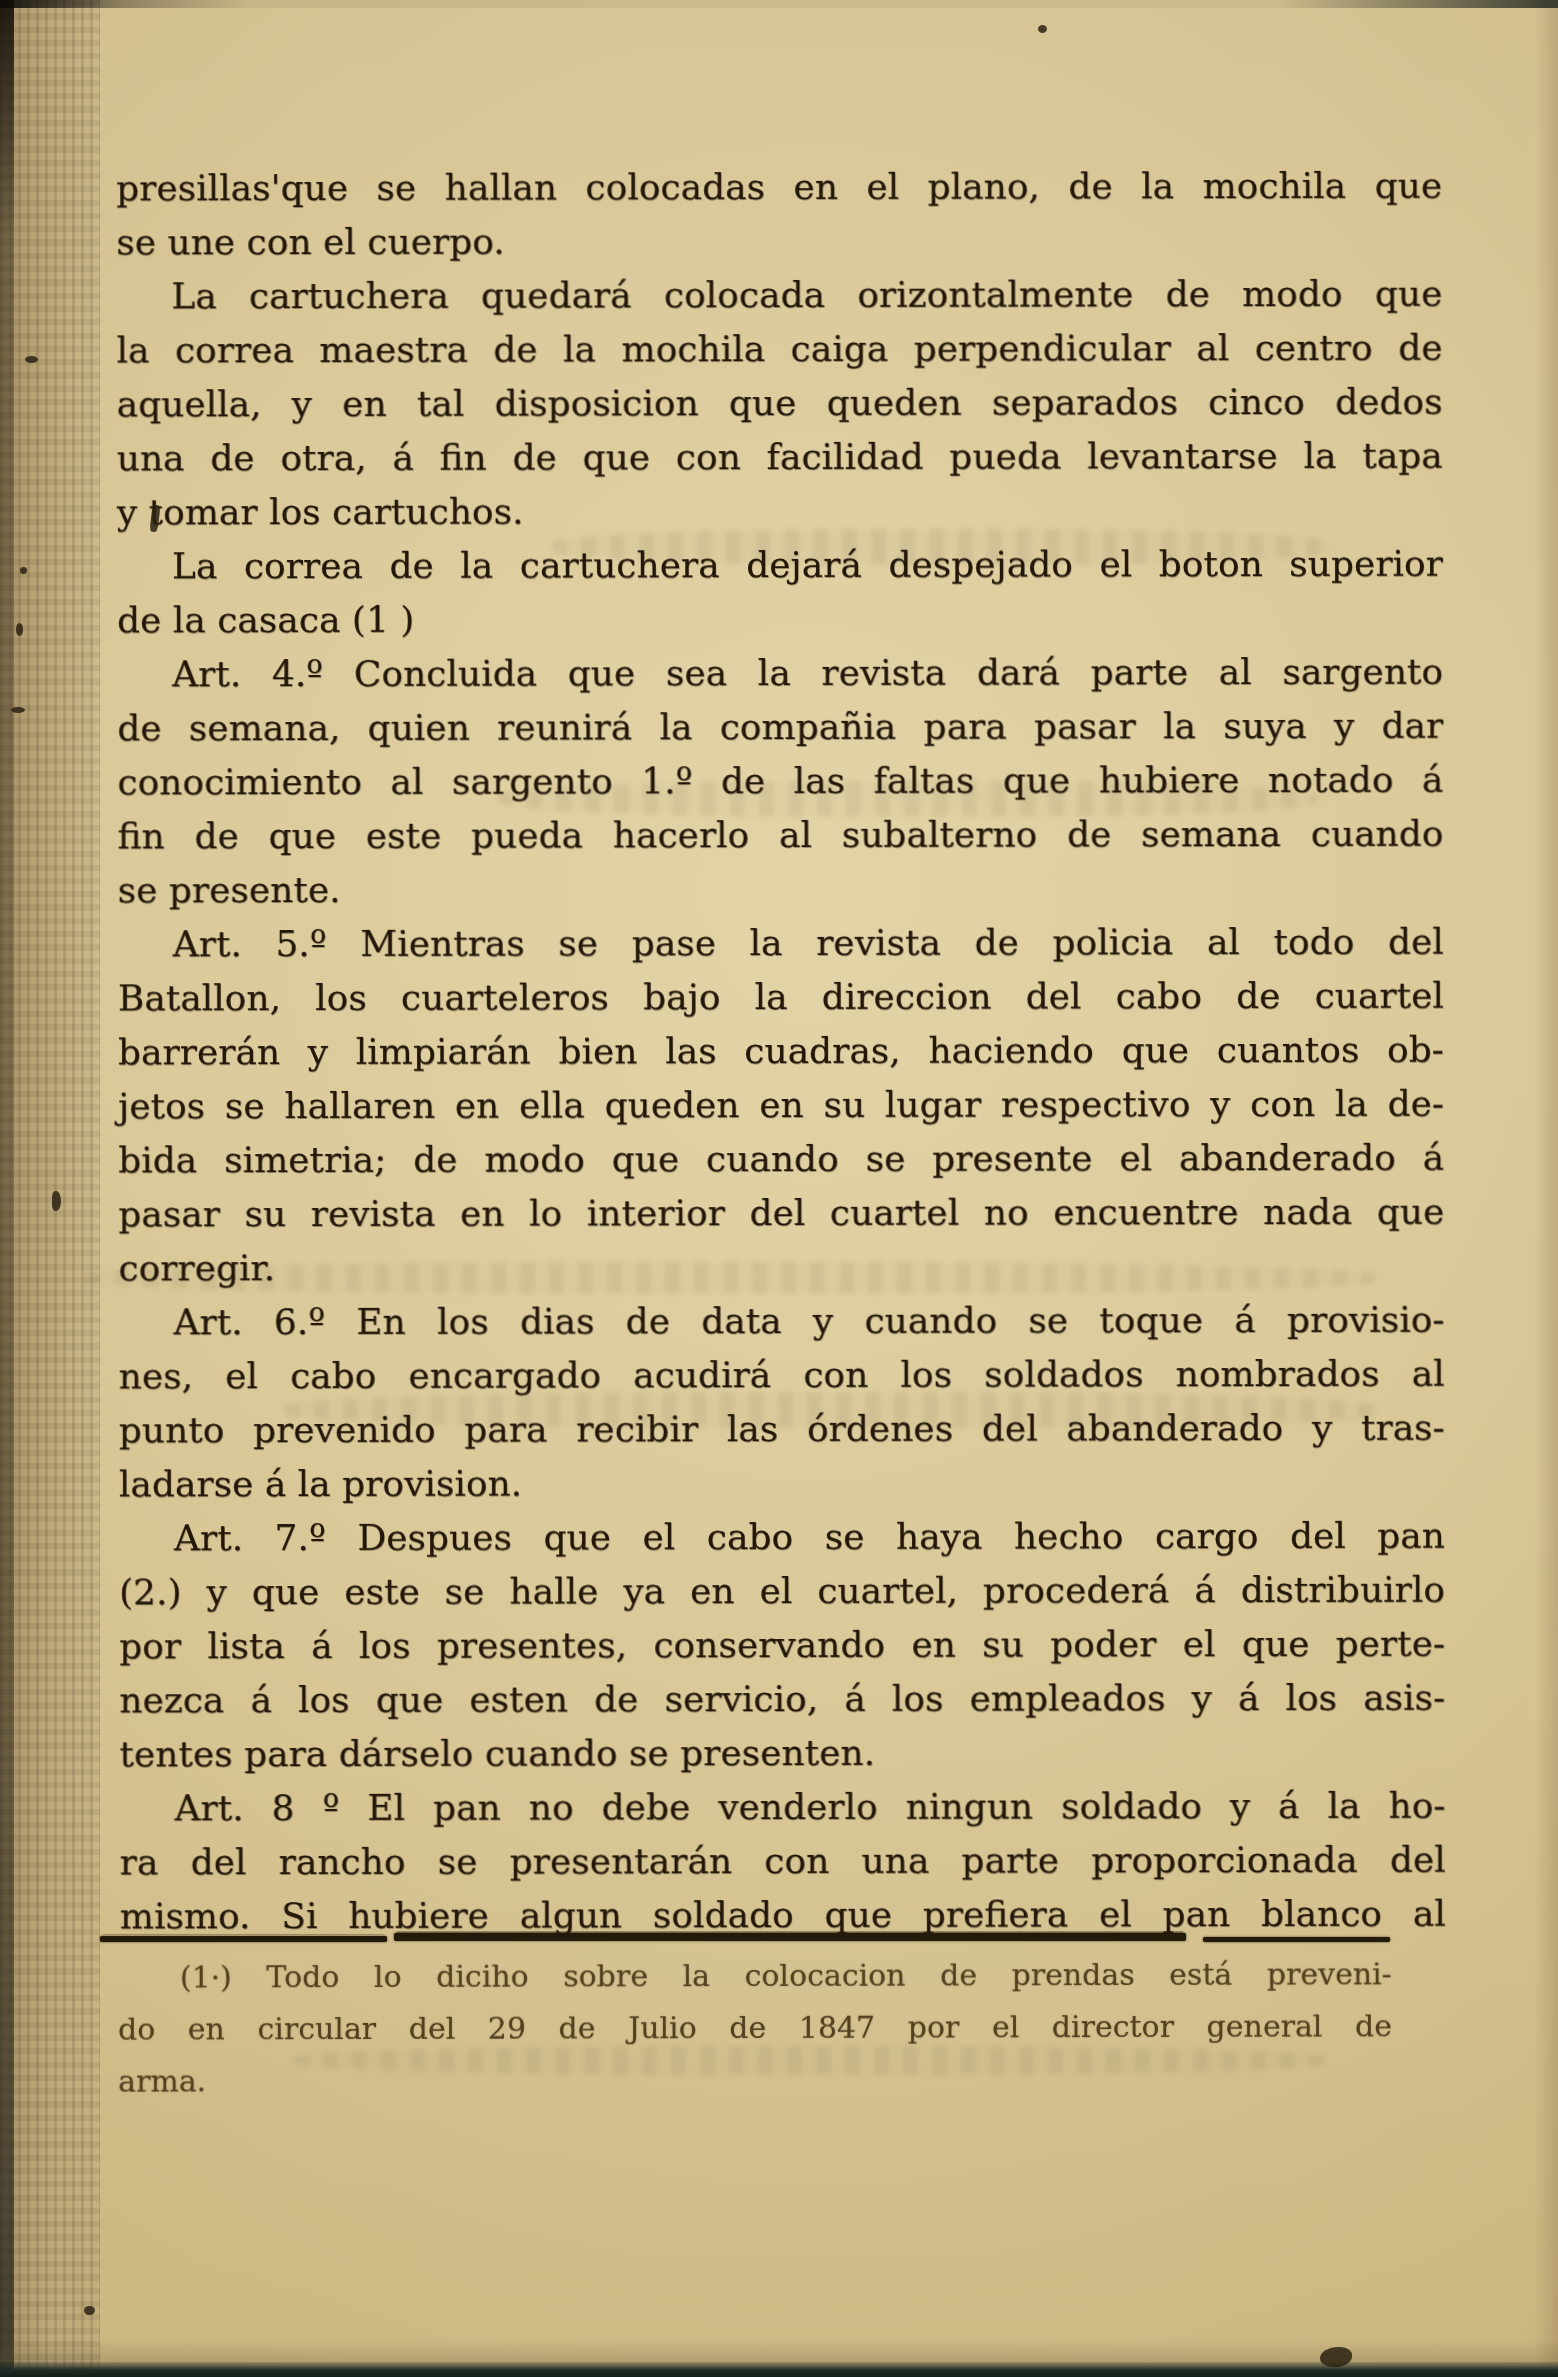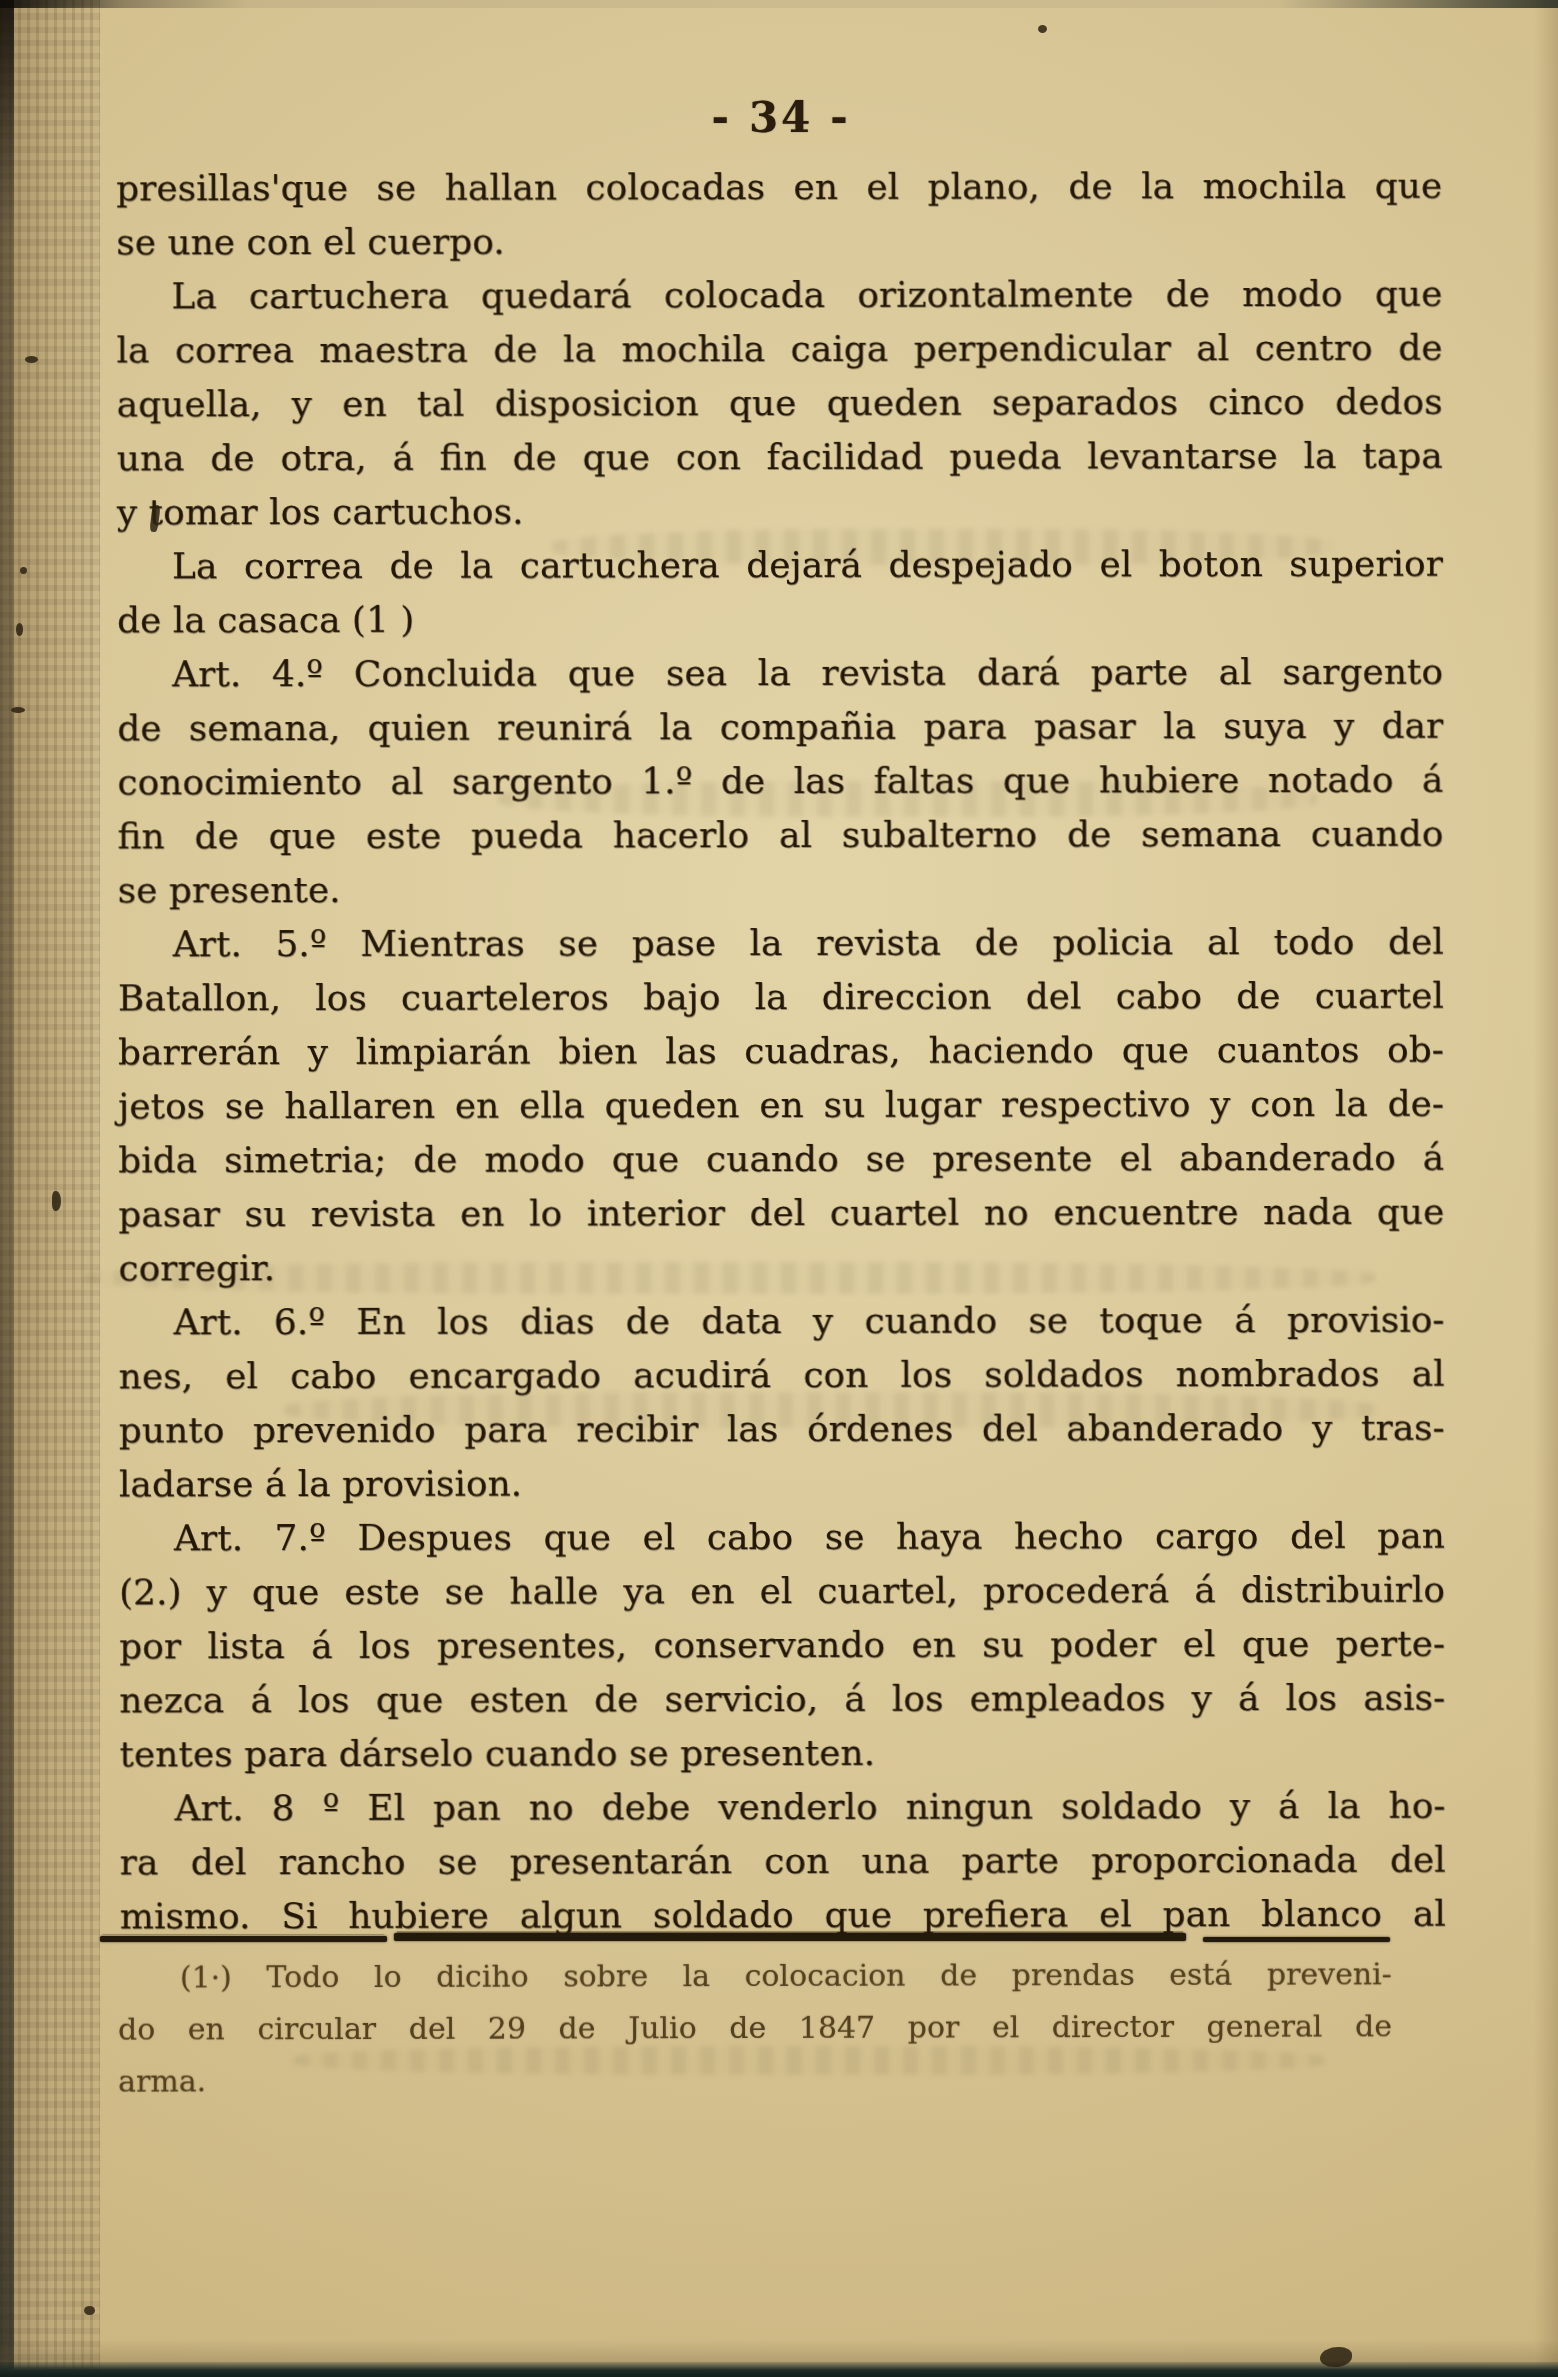--- a/index.html
+++ b/index.html
@@ -89,21 +89,20 @@
   <div class="edge-top"></div>
   <div class="edge-bottom-fade"></div>
   <div class="edge-bottom"></div>
 
   <div class="smudge" style="left:552px; top:529px; width:783px; height:36px;"></div>
   <div class="smudge" style="left:498px; top:781px; width:819px; height:36px;"></div>
   <div class="smudge" style="left:85px; top:1262px; width:1290px; height:32px;"></div>
   <div class="smudge" style="left:285px; top:1392px; width:1094px; height:36px;"></div>
   <div class="smudge" style="left:294px; top:2046px; width:1032px; height:28.5px;"></div>
 
-  <div class="page-number">- 34 -</div>
 
   <div class="text-block" id="body-lines">
       <div class="line fill">presillas'que se hallan colocadas en el plano, de la mochila que</div>
       <div class="line">se une con el cuerpo.</div>
       <div class="line fill indent">La cartuchera quedará colocada orizontalmente de modo que</div>
       <div class="line fill">la correa maestra de la mochila caiga perpendicular al centro de</div>
       <div class="line fill">aquella, y en tal disposicion que queden separados cinco dedos</div>
       <div class="line fill">una de otra, á fin de que con facilidad pueda levantarse la tapa</div>
       <div class="line">y tomar los cartuchos.</div>
       <div class="line fill indent">La correa de la cartuchera dejará despejado el boton superior</div>

